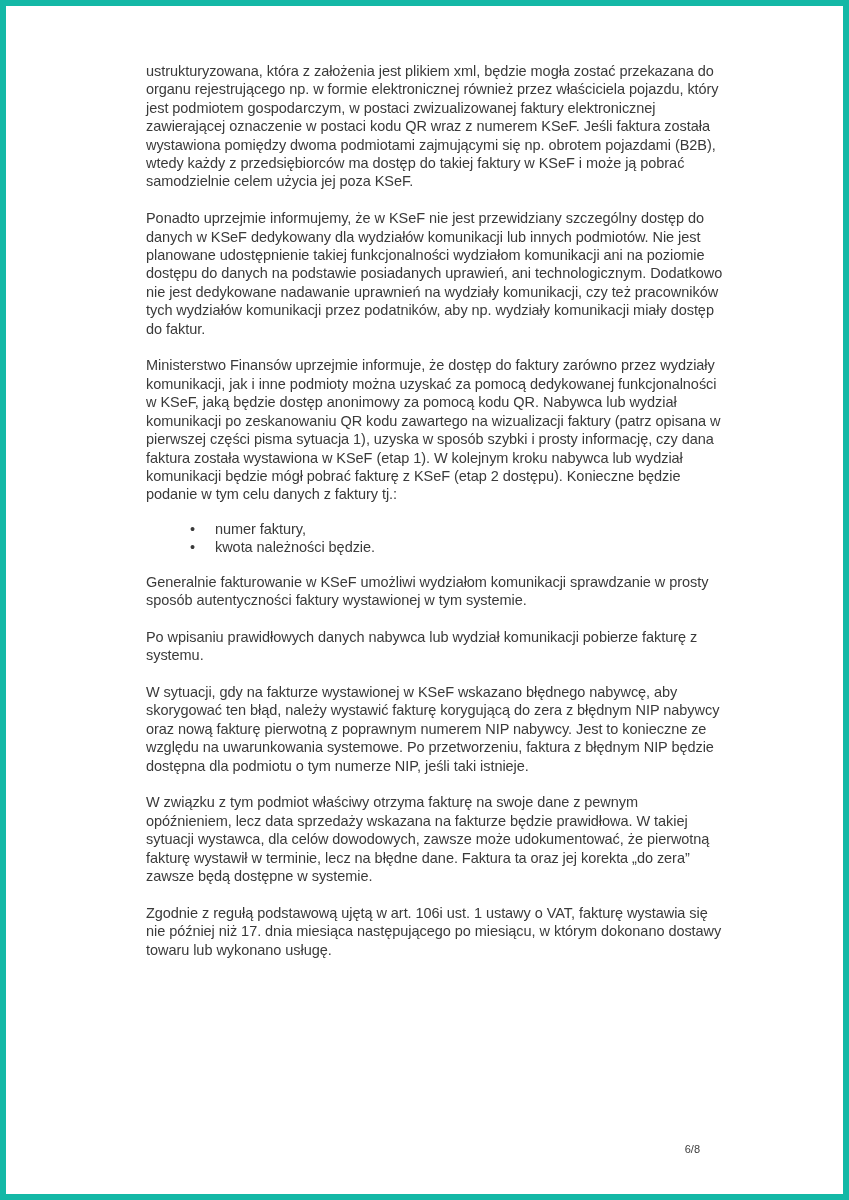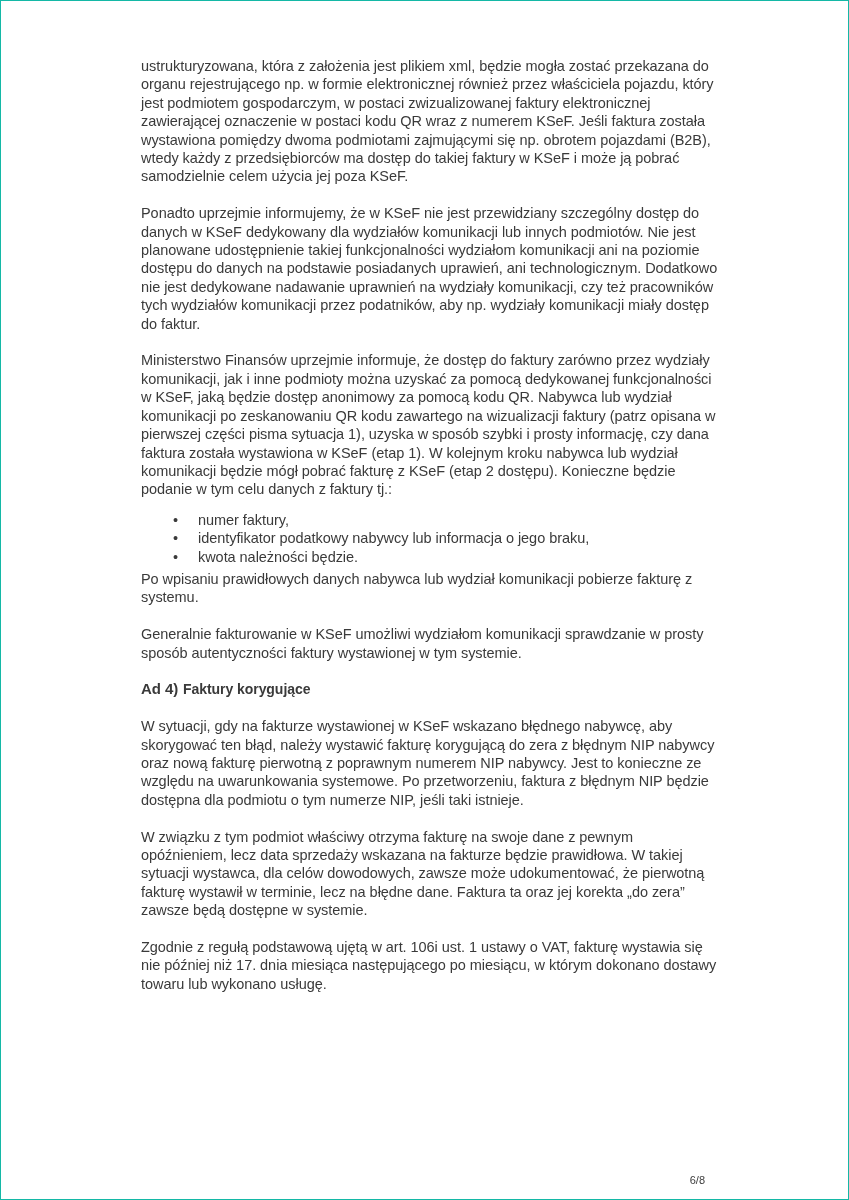--- a/index.html
+++ b/index.html
@@ -7,21 +7,21 @@
     margin: 0;
     padding: 0;
     background: #ffffff;
   }
   .page {
     position: relative;
     width: 849px;
     height: 1200px;
     background: #ffffff;
     box-sizing: border-box;
-    border: 1px solid #14b8a6;
+    border: 6px solid #14b8a6;
     overflow: hidden;
     font-family: "Liberation Sans", "DejaVu Sans", sans-serif;
     color: #3a3a3a;
   }
   .content {
     position: absolute;
     left: 140px;
     top: 56px;
     width: 580px;
     font-size: 14.5px;
@@ -30,21 +30,21 @@
     text-align: left;
   }
   .content p {
     margin: 0 0 18.4px 0;
   }
   .content p.tight {
     margin-bottom: 12px;
   }
   .content ul {
     list-style: none;
-    margin: 4px;
+    margin: 16px;
     padding: 0;
   }
   .content li {
     position: relative;
     padding-left: 53px;
   }
   .content li::before {
     content: "\2022";
     position: absolute;
     left: 28px;
@@ -63,37 +63,34 @@
     font-size: 14px;
     font-weight: 700;
   }
   .footer {
     position: absolute;
     top: 1136px;
     right: 143px;
     font-size: 11px;
     line-height: 14px;
     color: #3d3d3d;
-    margin-top: 36px;
   }
 </style>
 </head>
 <body>
 
 <div class="page">
   <div class="content">
     <p>ustrukturyzowana, która z założenia jest plikiem xml, będzie mogła zostać przekazana do organu rejestrującego np. w formie elektronicznej również przez właściciela pojazdu, który jest podmiotem gospodarczym, w postaci zwizualizowanej faktury elektronicznej zawierającej oznaczenie w postaci kodu QR wraz z numerem KSeF. Jeśli faktura została wystawiona pomiędzy dwoma podmiotami zajmującymi się np. obrotem pojazdami (B2B), wtedy każdy z przedsiębiorców ma dostęp do takiej faktury w KSeF i może ją pobrać samodzielnie celem użycia jej poza KSeF.</p>
     <p>Ponadto uprzejmie informujemy, że w KSeF nie jest przewidziany szczególny dostęp do danych w KSeF dedykowany dla wydziałów komunikacji lub innych podmiotów. Nie jest planowane udostępnienie takiej funkcjonalności wydziałom komunikacji ani na poziomie dostępu do danych na podstawie posiadanych uprawień, ani technologicznym. Dodatkowo nie jest dedykowane nadawanie uprawnień na wydziały komunikacji, czy też pracowników tych wydziałów komunikacji przez podatników, aby np. wydziały komunikacji miały dostęp do faktur.</p>
     <p class="tight">Ministerstwo Finansów uprzejmie informuje, że dostęp do faktury zarówno przez wydziały komunikacji, jak i inne podmioty można uzyskać za pomocą dedykowanej funkcjonalności w KSeF, jaką będzie dostęp anonimowy za pomocą kodu QR. Nabywca lub wydział komunikacji po zeskanowaniu QR kodu zawartego na wizualizacji faktury (patrz opisana w pierwszej części pisma sytuacja 1), uzyska w sposób szybki i prosty informację, czy dana faktura została wystawiona w KSeF (etap 1). W kolejnym kroku nabywca lub wydział komunikacji będzie mógł pobrać fakturę z KSeF (etap 2 dostępu). Konieczne będzie podanie w tym celu danych z faktury tj.:</p>
     <ul>
       <li>numer faktury,</li>
-      <li>identyfikator podatkowy nabywcy lub informacja o jego braku,</li>
       <li>kwota należności będzie.</li>
     </ul>
+    <p>Generalnie fakturowanie w KSeF umożliwi wydziałom komunikacji sprawdzanie w prosty sposób autentyczności faktury wystawionej w tym systemie.</p>
     <p>Po wpisaniu prawidłowych danych nabywca lub wydział komunikacji pobierze fakturę z systemu.</p>
-    <p>Generalnie fakturowanie w KSeF umożliwi wydziałom komunikacji sprawdzanie w prosty sposób autentyczności faktury wystawionej w tym systemie.</p>
-    <h3><span class="h-prefix">Ad 4)</span> <span class="h-label">Faktury korygujące</span></h3>
     <p>W sytuacji, gdy na fakturze wystawionej w KSeF wskazano błędnego nabywcę, aby skorygować ten błąd, należy wystawić fakturę korygującą do zera z błędnym NIP nabywcy oraz nową fakturę pierwotną z poprawnym numerem NIP nabywcy. Jest to konieczne ze względu na uwarunkowania systemowe. Po przetworzeniu, faktura z błędnym NIP będzie dostępna dla podmiotu o tym numerze NIP, jeśli taki istnieje.</p>
     <p>W związku z tym podmiot właściwy otrzyma fakturę na swoje dane z pewnym opóźnieniem, lecz data sprzedaży wskazana na fakturze będzie prawidłowa. W takiej sytuacji wystawca, dla celów dowodowych, zawsze może udokumentować, że pierwotną fakturę wystawił w terminie, lecz na błędne dane. Faktura ta oraz jej korekta „do zera” zawsze będą dostępne w systemie.</p>
     <p>Zgodnie z regułą podstawową ujętą w art. 106i ust. 1 ustawy o VAT, fakturę wystawia się nie później niż 17. dnia miesiąca następującego po miesiącu, w którym dokonano dostawy towaru lub wykonano usługę.</p>
   </div>
   <div class="footer">6/8</div>
 </div>
 
 </body></html>

